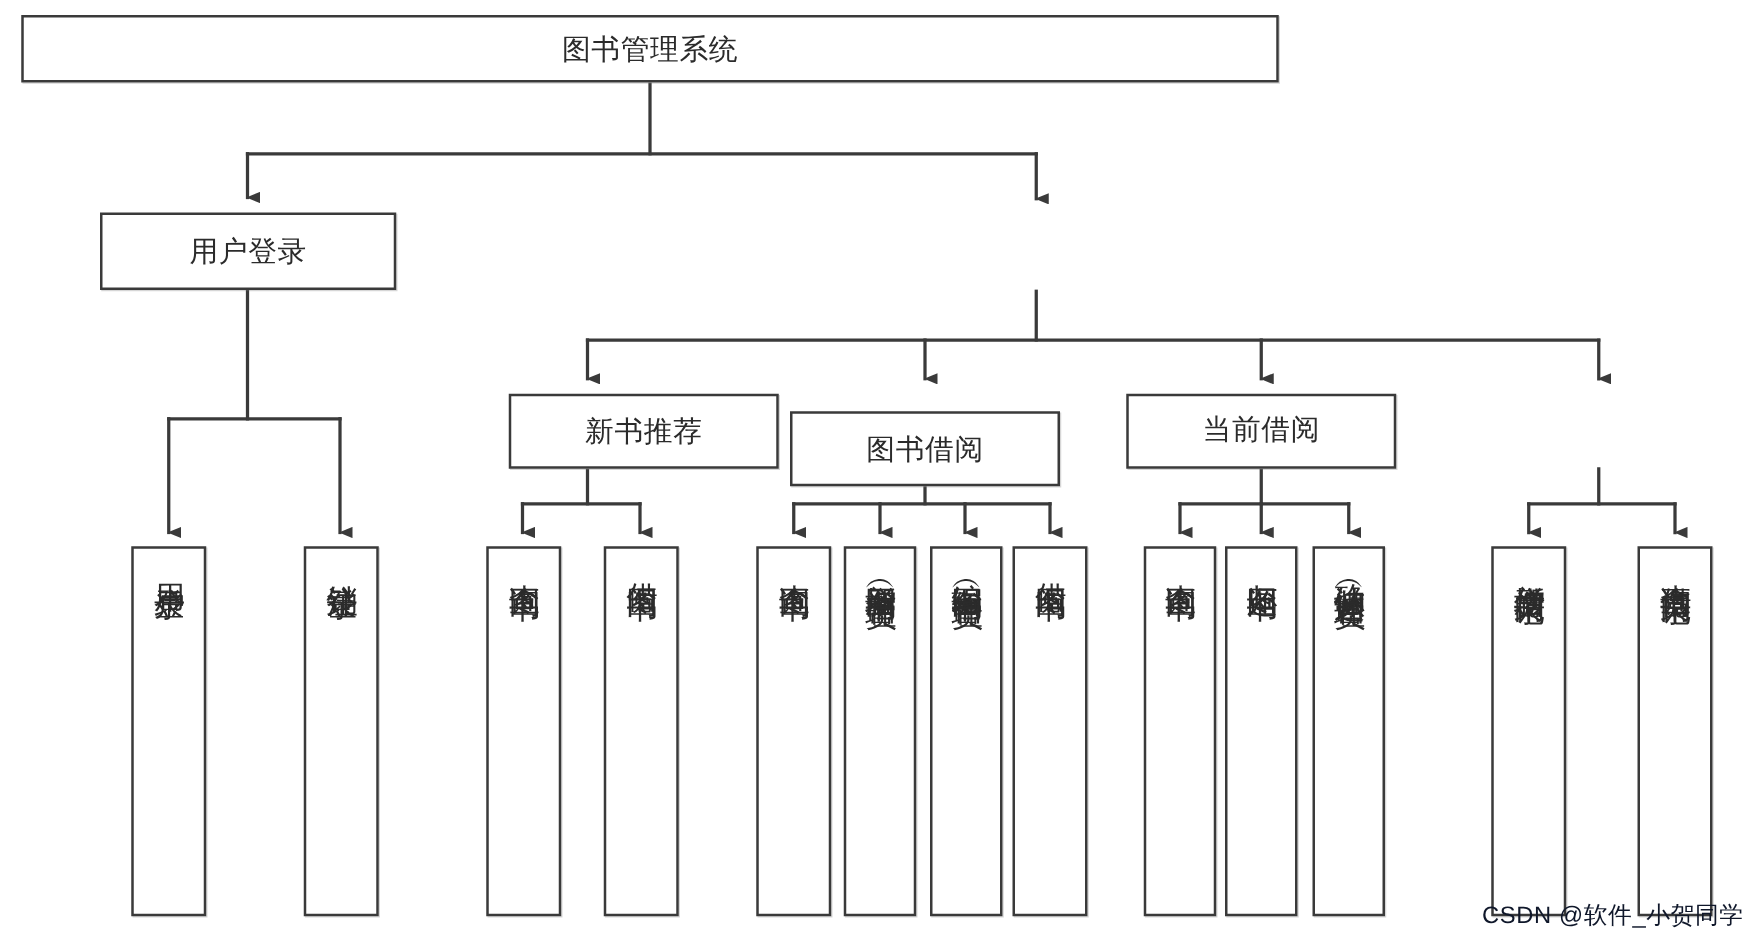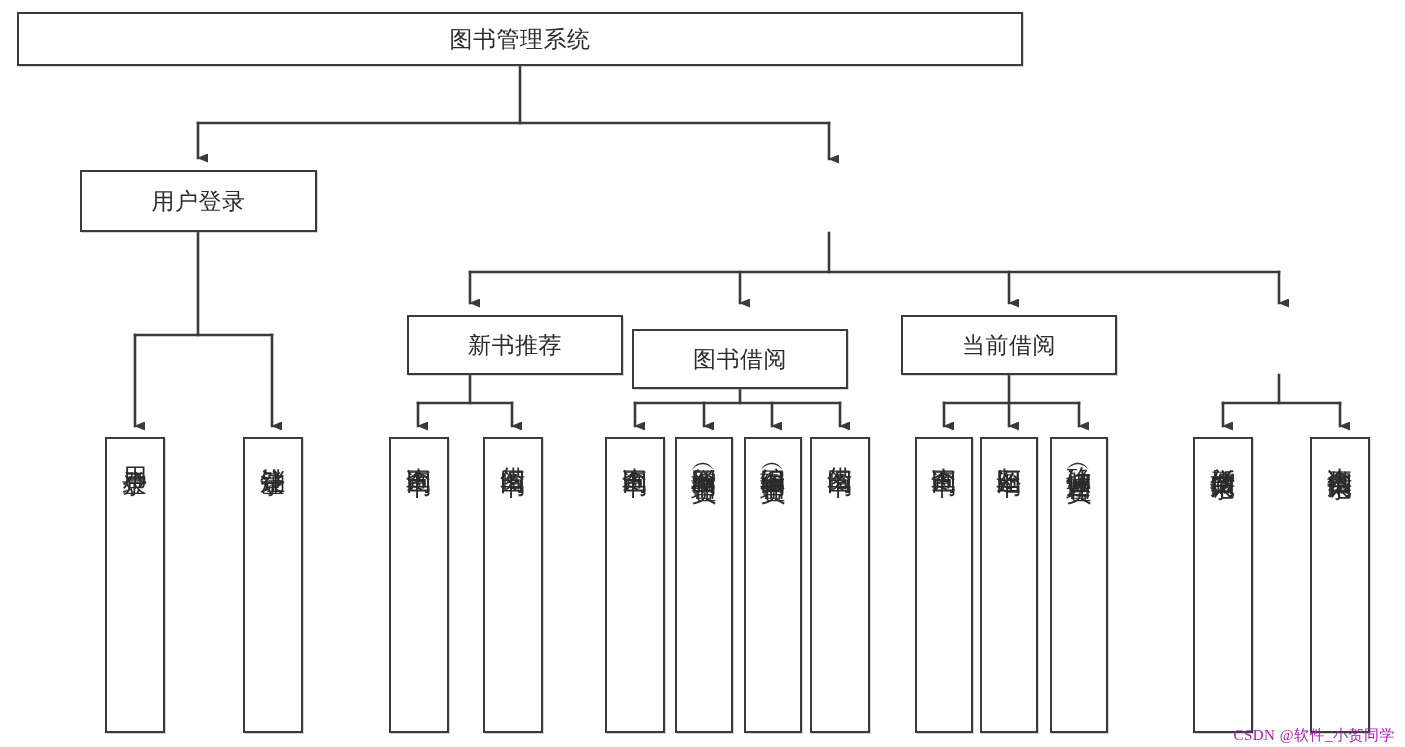--- a/index.html
+++ b/index.html
@@ -53,25 +53,24 @@
     font-size: 25px;
     line-height: 1.30;
     letter-spacing: 2px;
     white-space: nowrap;
     margin: 0 auto;
   }
   #watermark {
     position: absolute;
     right: 10px;
     bottom: 2px;
-    font-size: 15px;
-    color: #a21caf;
+    font-size: 19px;
+    color: #0f172a;
     white-space: nowrap;
     letter-spacing: 0.5px;
-    font-family: Liberation Serif, serif;
   }
 </style>
 </head>
 <body>
 
 <div id="diagram-root">
 
   <svg id="edge-layer" viewBox="0 0 1405 747" width="1405" height="747" xmlns="http://www.w3.org/2000/svg">
     <defs>
       <marker id="arrowhead" markerWidth="9" markerHeight="11" refX="4.5" refY="10" orient="auto" markerUnits="userSpaceOnUse">
@@ -129,21 +128,21 @@
   <div class="node horiz" style="left:80px; top:170px; width:237px; height:62px;">
     <span class="node-label">用户登录</span>
   </div>
 
   <div class="node horiz" style="left:374px; top:315px; width:216px; height:60px;margin-left:33px;">
     <span class="node-label">新书推荐</span>
   </div>
   <div class="node horiz" style="left:632px; top:329px; width:216px; height:60px;">
     <span class="node-label">图书借阅</span>
   </div>
-  <div class="node horiz" style="left:901px; top:315px; width:216px; height:60px;">
+  <div class="node horiz" style="left:901px; top:315px; width:216px; height:60px;font-family:Liberation Mono, monospace;">
     <span class="node-label">当前借阅</span>
   </div>
 
   <div class="node vert" style="left:105px; top:437px; width:60px; height:296px;">
     <span class="node-label">用户登录</span>
   </div>
   <div class="node vert" style="left:243px; top:437px; width:60px; height:296px;">
     <span class="node-label">注销登录</span>
   </div>
 

